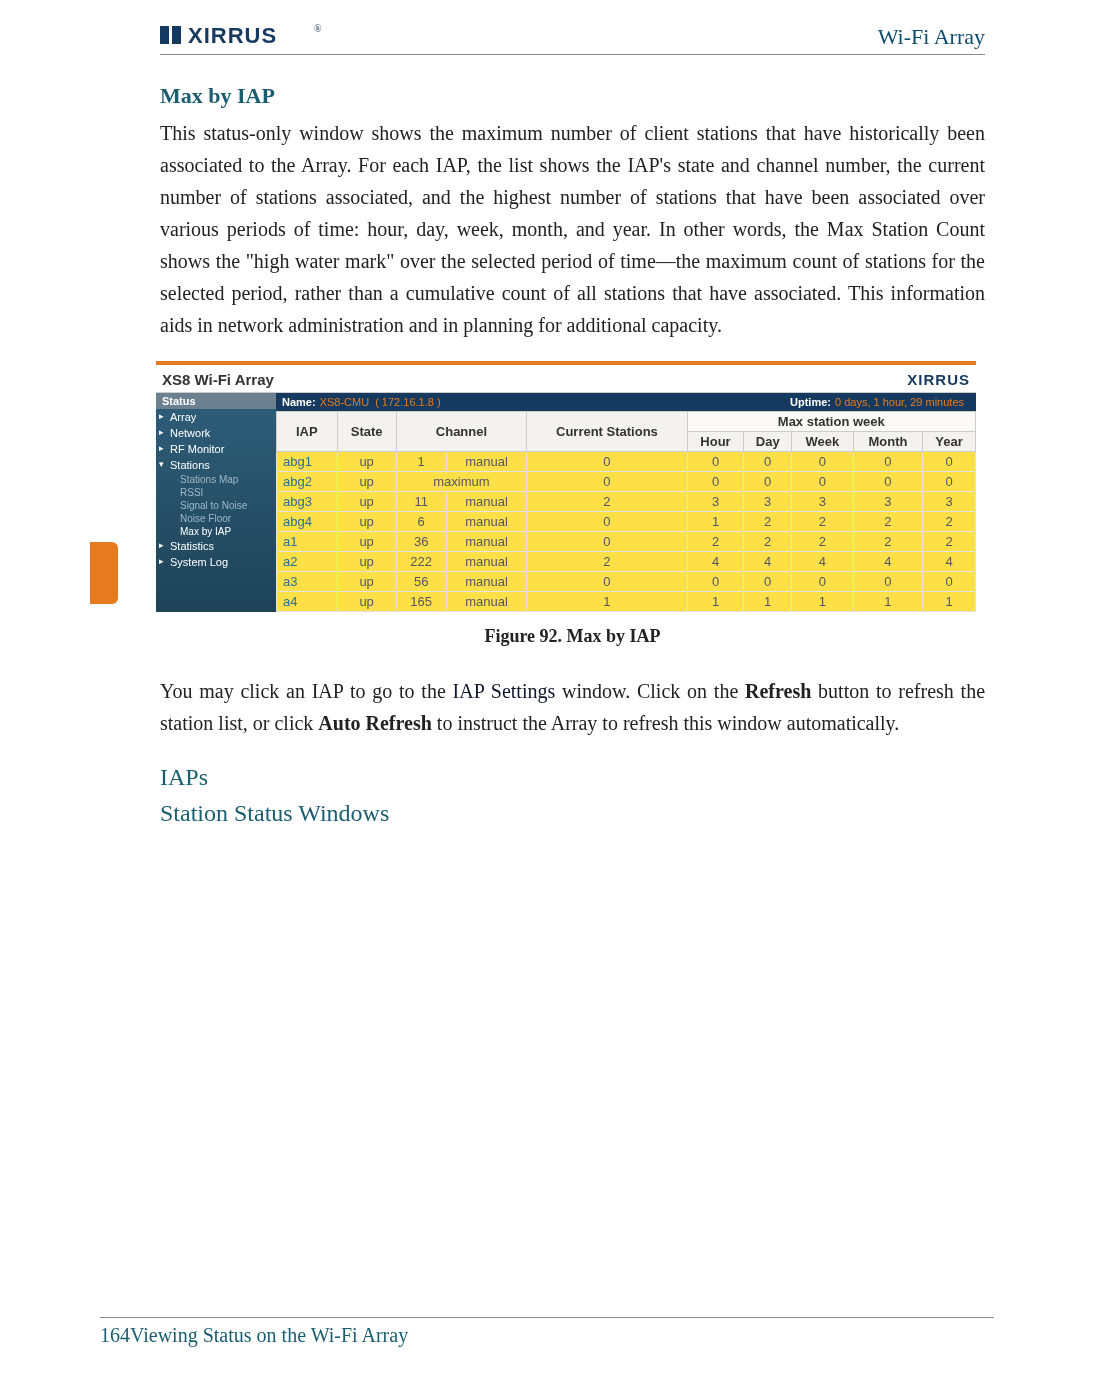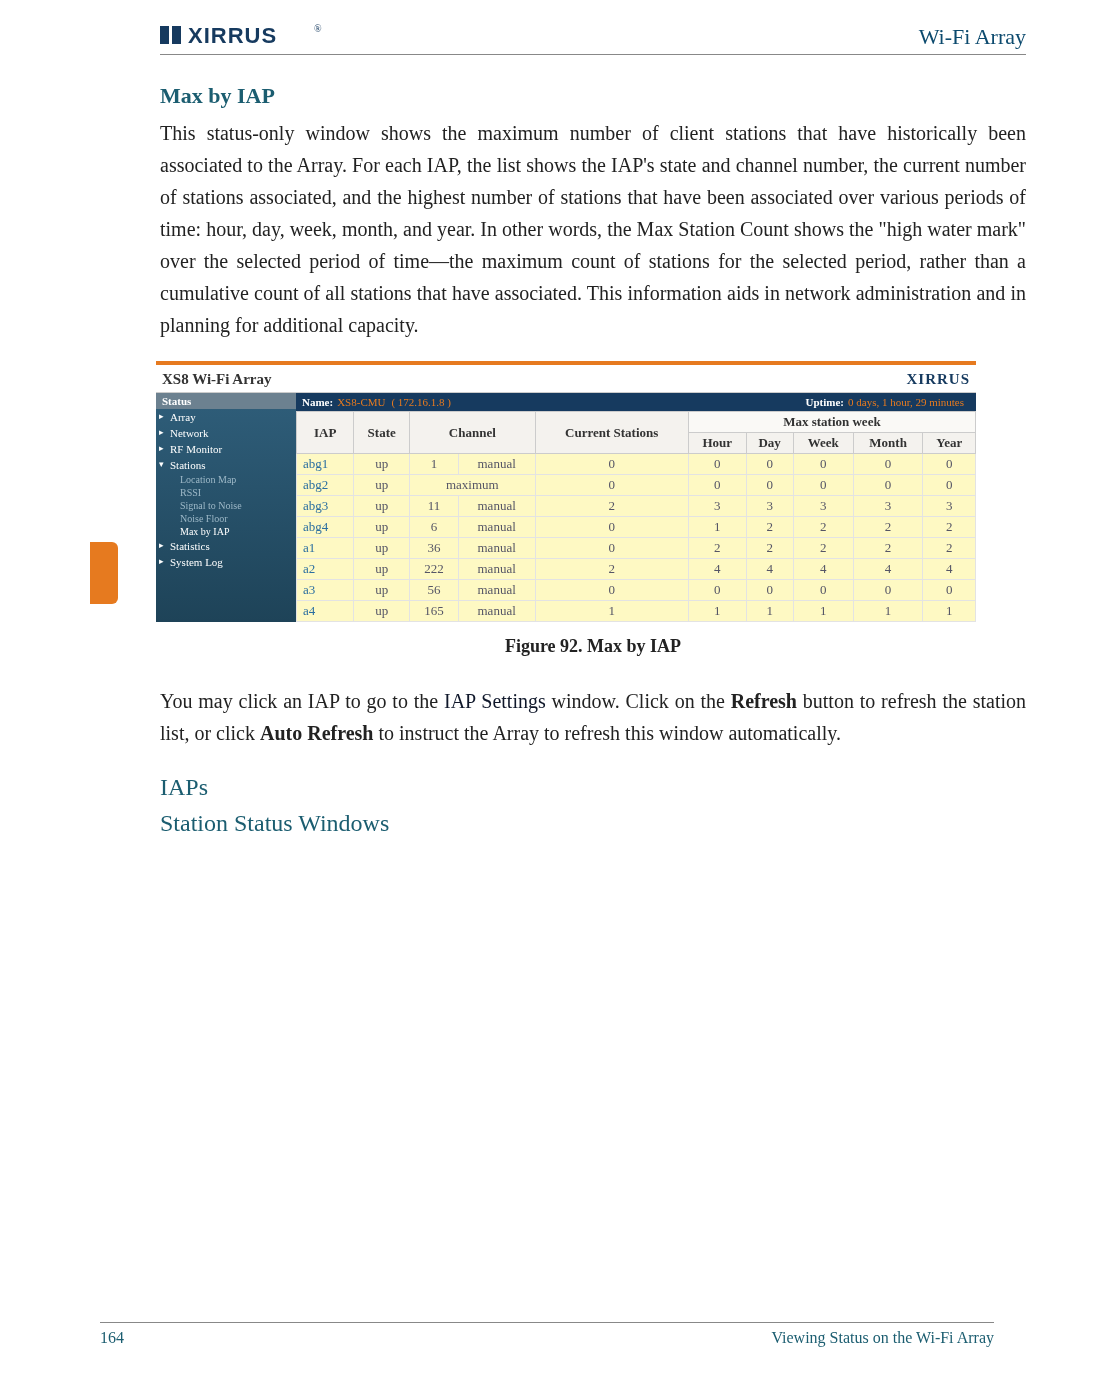--- a/index.html
+++ b/index.html
@@ -7,21 +7,21 @@
     padding: 0;
     background: #fff;
     font-family: "Palatino Linotype", "Book Antiqua", Palatino, Georgia, serif;
     color: #222;
   }
   .page {
     width: 1094px;
     height: 1381px;
     position: relative;
     box-sizing: border-box;
-    padding: 20px 68px 0 160px;
+    padding: 20px 109px 0 160px;
     background: #fff;
   }
   .top-header {
     display: flex;
     justify-content: space-between;
     align-items: flex-end;
     border-bottom: 1px solid #888;
     padding-bottom: 4px;
     margin-bottom: 28px;
   }
@@ -65,41 +65,41 @@
     width: 28px;
     height: 62px;
     background: #e67a1f;
     border-top-right-radius: 6px;
     border-bottom-right-radius: 6px;
   }
 
   
   .ui-shot {
     width: 820px;
-    font-family: Liberation Serif, serif;
+    font-family: Liberation Sans, sans-serif;
     font-size: 11px;
     color: #333;
     border-top: 4px solid #e67a1f;
-    background:#fef9c3;
+    background:#fde047;
   }
   .ui-titlebar {
     background: #fff;
     display:flex;
     justify-content:space-between;
     align-items:center;
     padding: 6px 6px 4px 6px;
     font-size: 15px;
     font-weight: bold;
     color:#333;
     border-bottom:1px solid #ccc;
   }
   .ui-titlebar .mini-logo { font-weight:900; letter-spacing:1px; color:#163a5f;}
   .ui-body { display:flex; }
   .ui-side {
-    width: 140px;
+    width: 120px;
     background: linear-gradient(#2f5e7a, #1e4358);
     color:#fff;
     font-size:11px;
   }
   .ui-side .bar {
     background:#6c8190;
     padding:2px 6px;
     font-weight:bold;
   }
   .ui-side .item {
@@ -167,23 +167,22 @@
   }
 
   .bottom-footer {
     position:absolute;
     left:100px;
     right:100px;
     bottom:34px;
     border-top:1px solid #888;
     padding-top:6px;
     display:flex;
-    justify-content:space-between;
     color:#1b5d70;
-    font-size:16px;
+    font-size:20px;
   }
 </style>
 </head>
 <body>
 
 <div class="page">
   <div class="side-tab"></div>
 
   <div class="top-header">
     <div class="logo">
@@ -206,21 +205,21 @@
         <span>XS8 Wi-Fi Array</span>
         <span class="mini-logo">XIRRUS</span>
       </div>
       <div class="ui-body">
         <div class="ui-side">
           <div class="bar">Status</div>
           <div class="item">Array</div>
           <div class="item">Network</div>
           <div class="item">RF Monitor</div>
           <div class="item open">Stations</div>
-          <div class="sub">Location Map</div>
+          <div class="sub">Stations Map</div>
           <div class="sub">RSSI</div>
           <div class="sub">Signal to Noise</div>
           <div class="sub">Noise Floor</div>
           <div class="sub sel">Max by IAP</div>
           <div class="item">Statistics</div>
           <div class="item">System Log</div>
         </div>
         <div class="ui-main">
           <div class="ui-statusbar">
             <span class="lbl">Name:</span>

